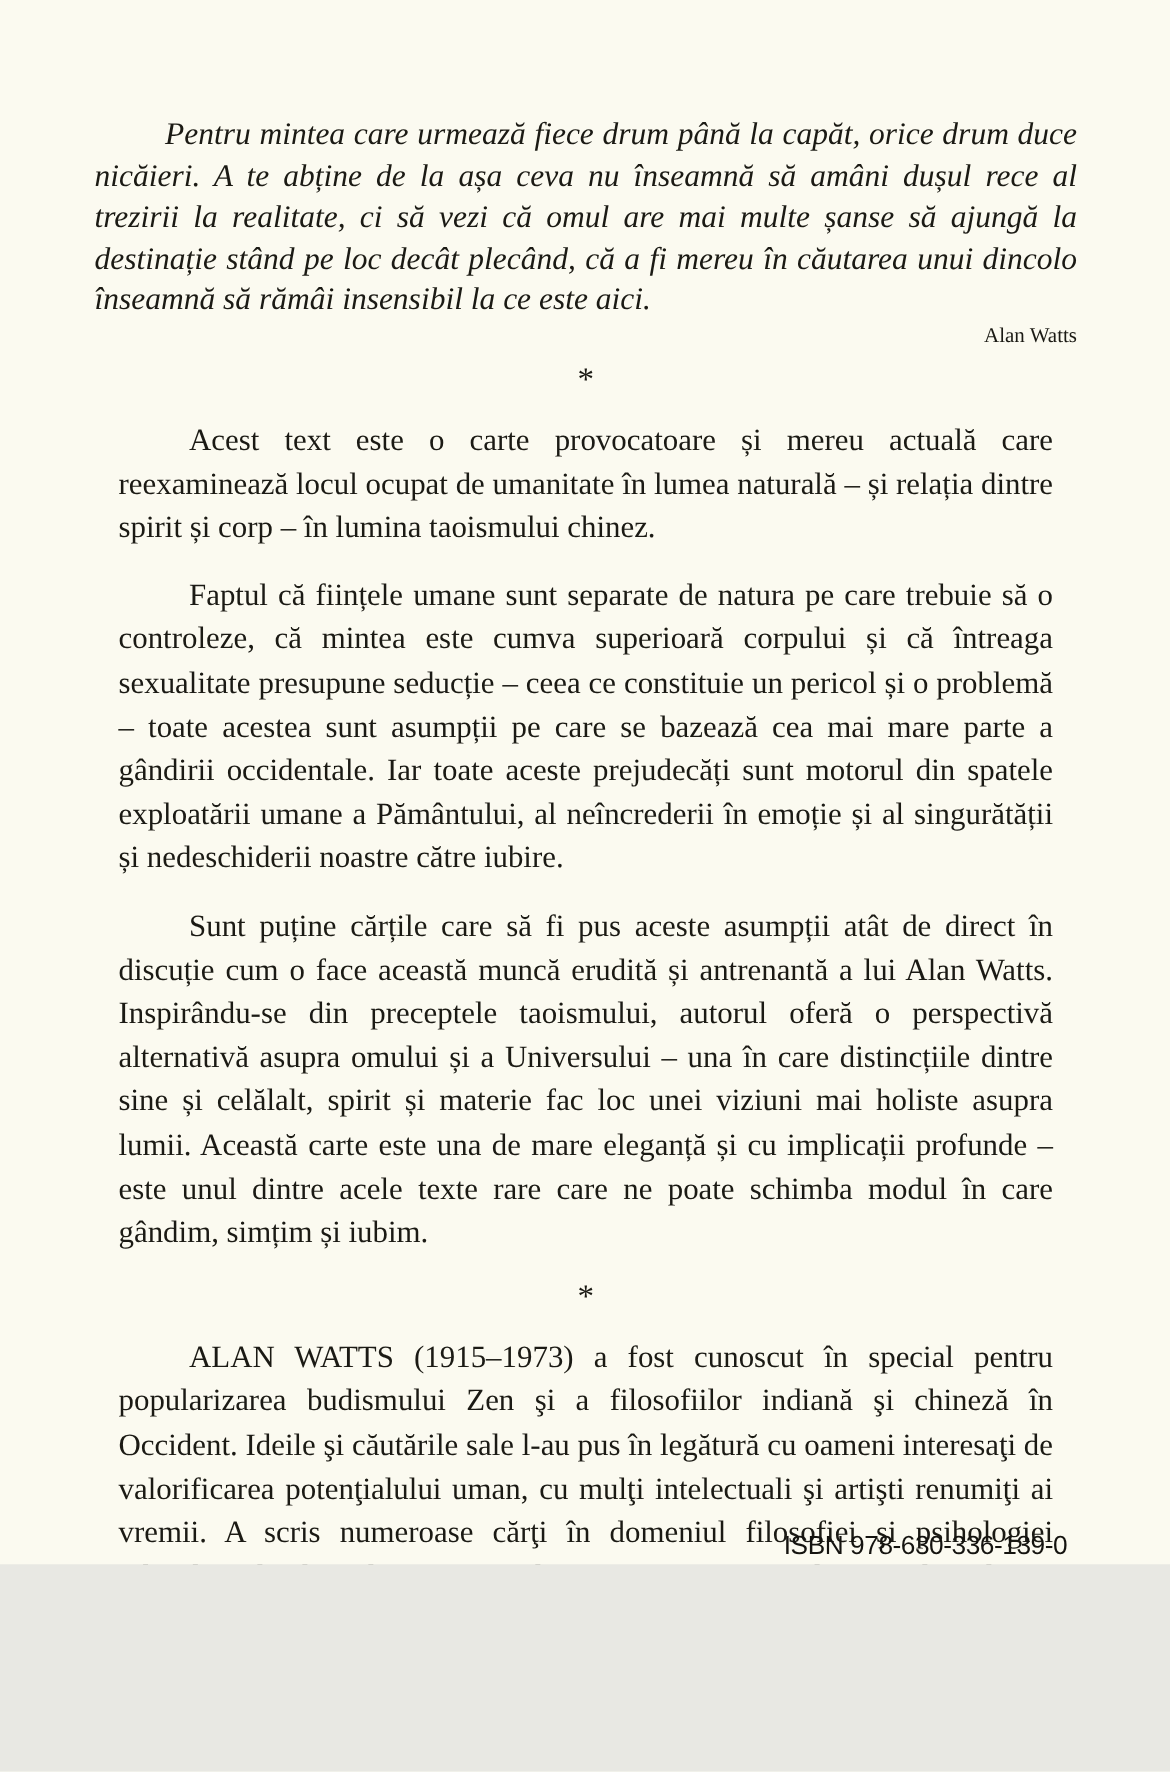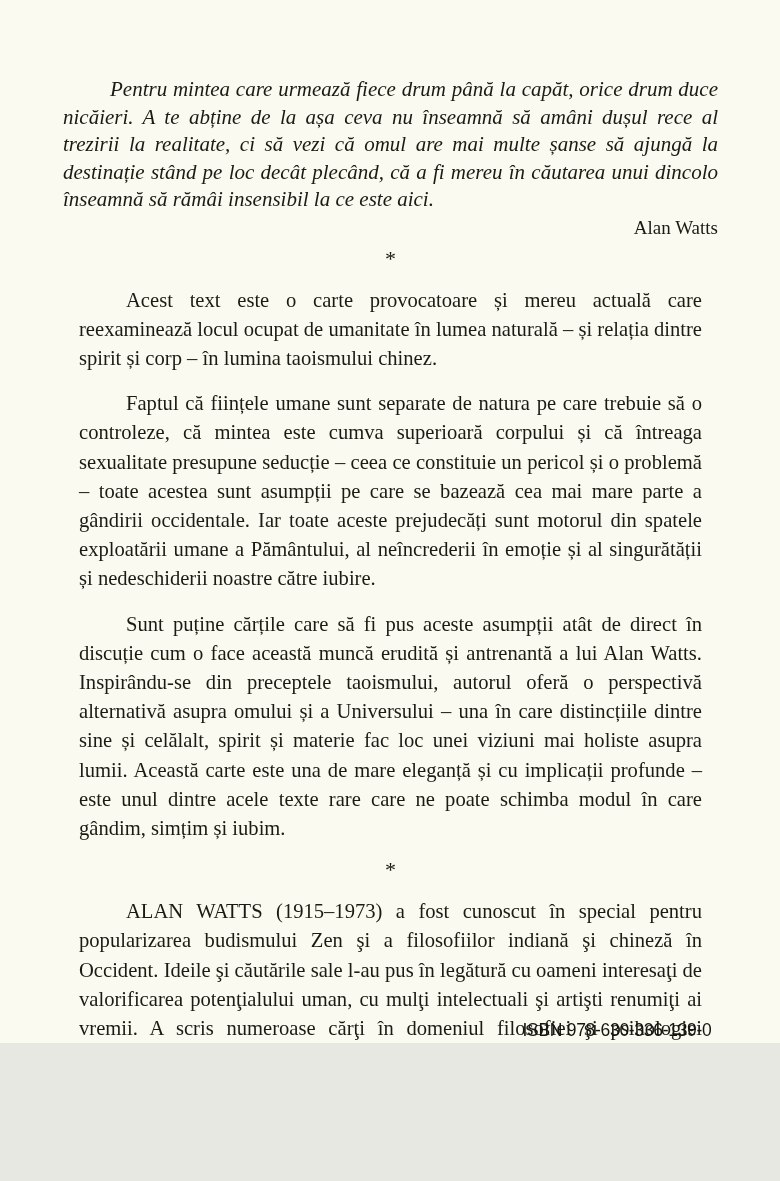--- a/index.html
+++ b/index.html
@@ -19,21 +19,21 @@
   .quote{
     margin:0;
     font-style:italic;
     font-size:21px;
     line-height:27.5px;
     text-align:justify;
     text-indent:47px;
   }
   .attribution{
     margin:3px 0 0 0;
-    font-size:19px;
+    font-size:14px;
     text-align:right;
   }
   .star{
     text-align:center;
     font-size:22px;
     line-height:22px;
     margin:9px 0 11px 0;
   }
   .star.second{margin:14px 0 12px 0;}
   p.body{

